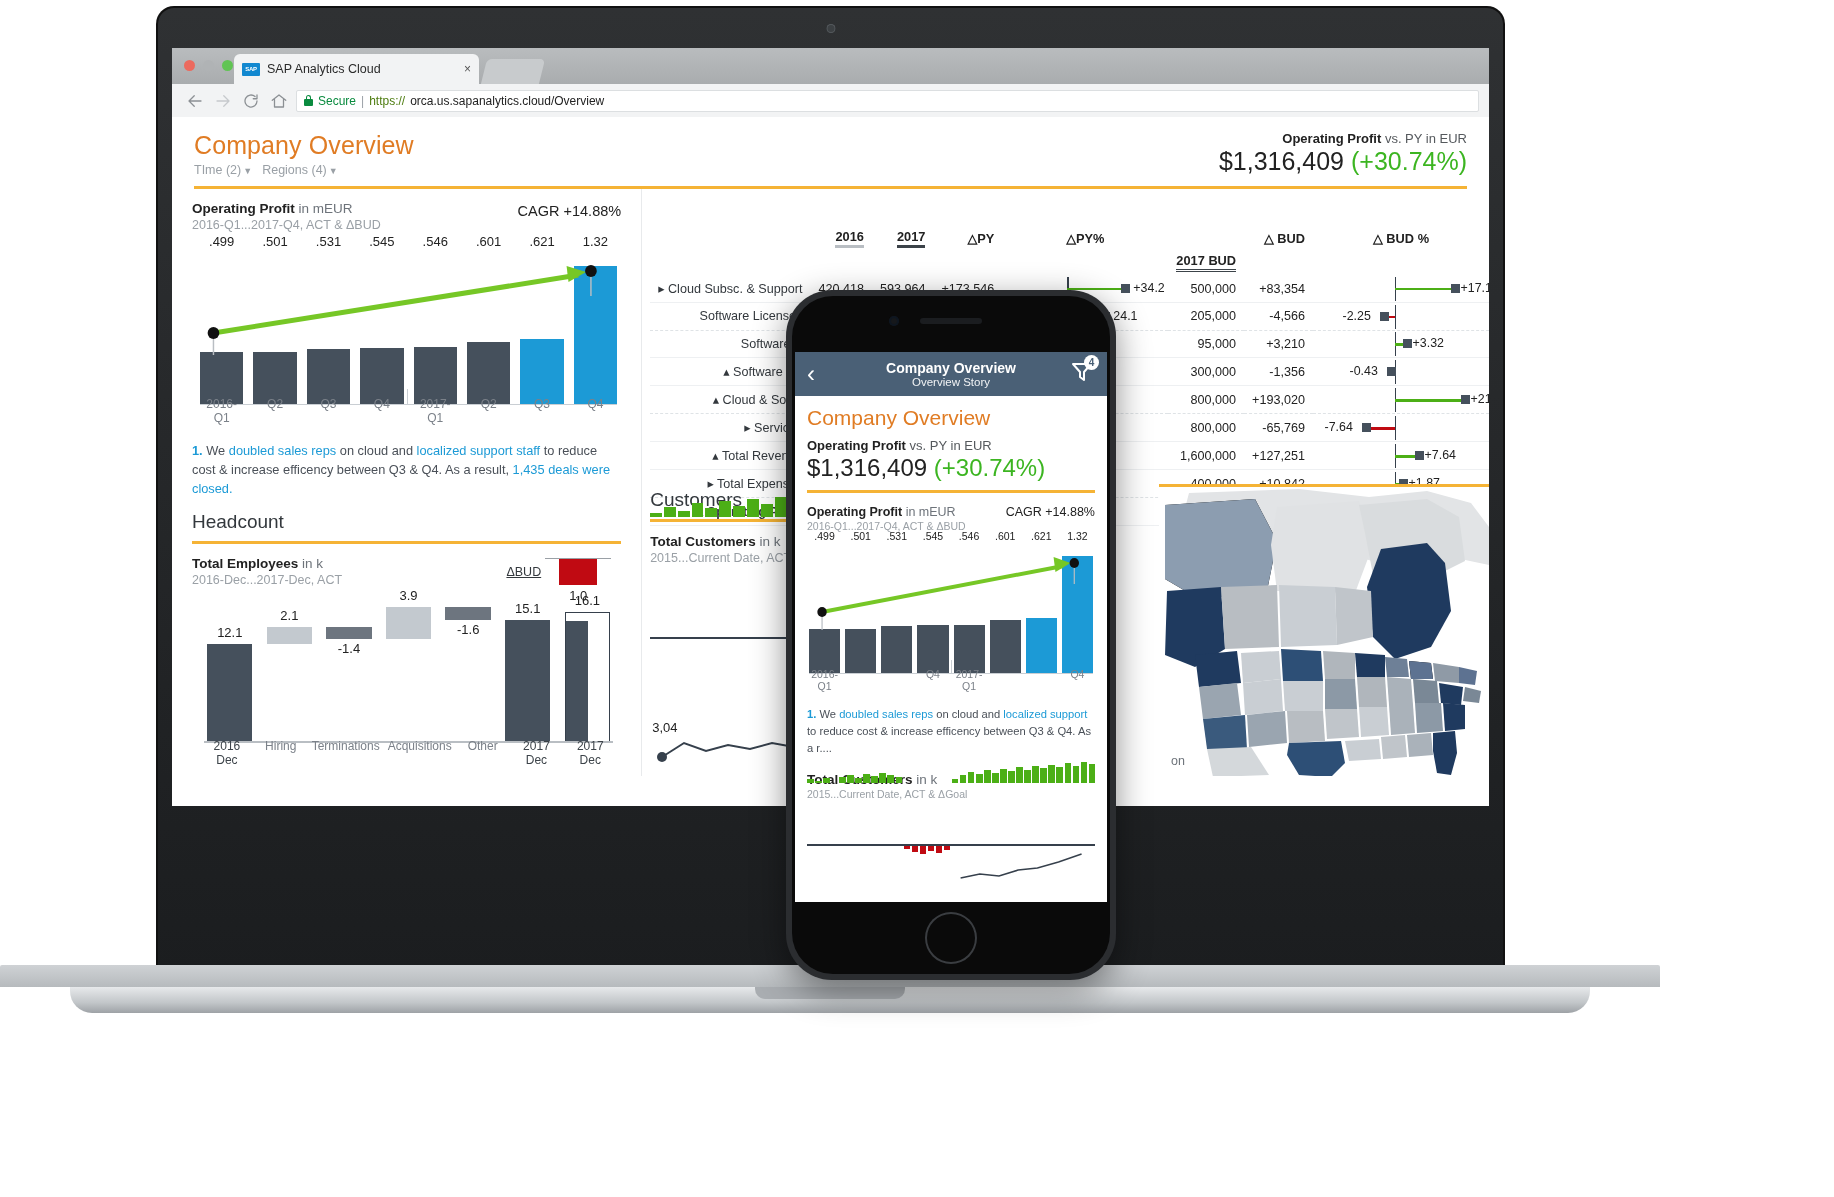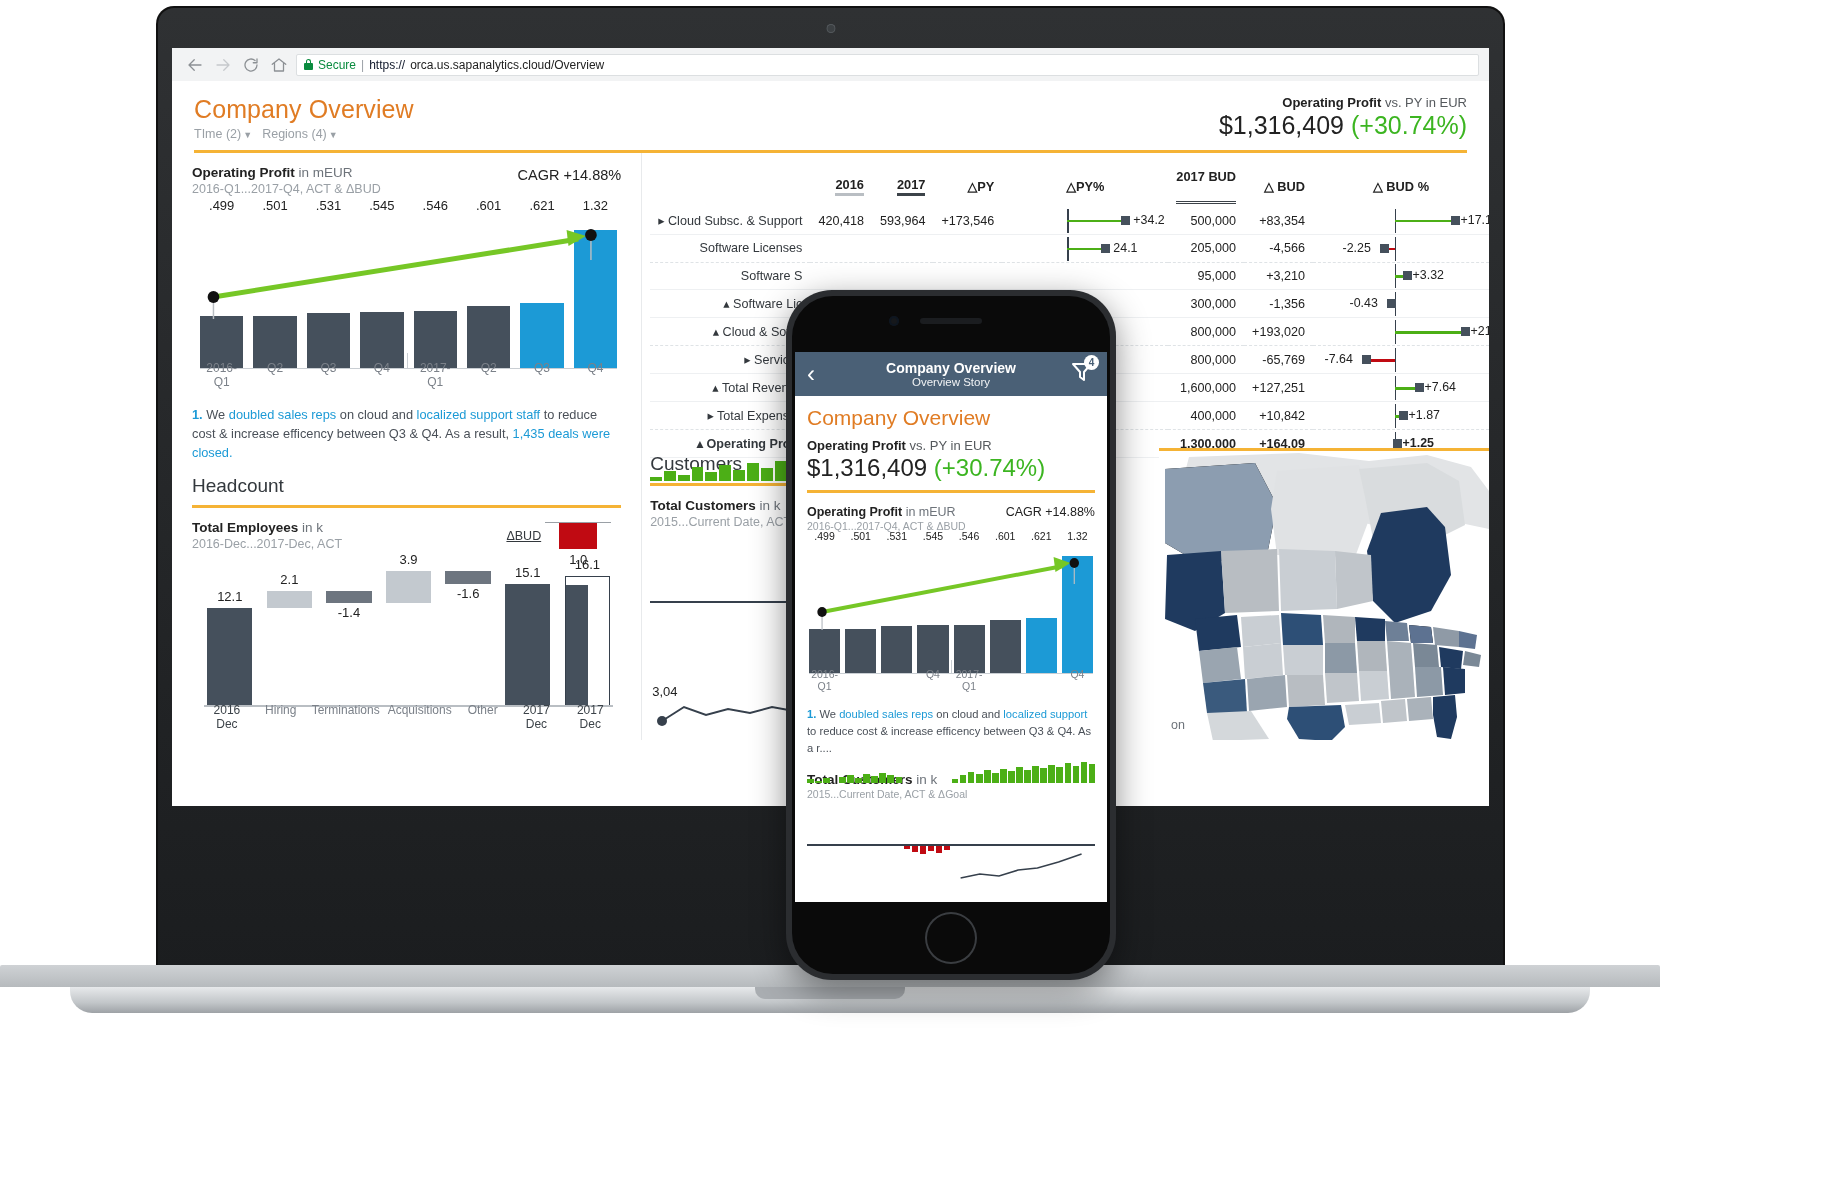--- a/index.html
+++ b/index.html
@@ -85,21 +85,21 @@
     display:flex; align-items:center; padding:0 7px; gap:5px; font-size:12px;
   }
   .lock { width:9px; height:11px; position:relative; display:inline-block; }
   .lock-body { position:absolute; bottom:0; left:0; width:9px; height:7px; background:#0a8b3f; border-radius:1px; }
   .lock-shackle {
     position:absolute; top:0; left:2px; width:5px; height:5px;
     border:1.6px solid #0a8b3f; border-bottom:none; border-radius:3px 3px 0 0;
   }
   .url-secure { color:#0a8b3f; }
   .url-sep { color:#9aa0a6; }
-  .url-scheme { color:#0f172a; }
+  .url-scheme { color:#4d7c0f; }
   .url-rest { color:#222; }
 
   
   .app-nav {
     height:37px; background:#f4f7fb; border-bottom:1px solid #dfe4ea;
     display:flex; align-items:stretch; padding-left:22px; gap:0;
   }
   .nav-item {
     display:flex; align-items:center; padding:0 18px; font-size:13.5px;
     color:#3b4a5a; cursor:pointer; position:relative;
@@ -207,21 +207,21 @@
   .tbl th.lbl { text-align:left; }
   .tbl td { padding:6px 8px; text-align:right; color:#222; white-space:nowrap;
             border-bottom:1px solid #eef0f2; }
   .tbl td.lbl { text-align:right; color:#33383d; }
   .tbl tr.grp td.lbl, .tbl tr.grp td { font-weight:bold; }
   .tbl tr.dashed td { border-bottom:1px dashed #dfe3e6; }
   .pos { color:#3cb521; }
   .neg { color:#d0021b; }
   .ul-gray { border-bottom:3px solid #b9bec3; display:inline-block; padding-bottom:1px;}
   .ul-dark { border-bottom:3px solid #3c4349; display:inline-block; padding-bottom:1px;}
-  .ul-dbl { border-bottom:3px double #3c4349; display:inline-block; padding-bottom:17px;}
+  .ul-dbl { border-bottom:3px double #3c4349; display:inline-block; padding-bottom:1px;margin-top:48px;}
   .micro { position:relative; width:150px; height:14px; display:inline-block; vertical-align:middle; }
   .micro-axis { position:absolute; left:38%; top:-5px; width:1.5px; height:24px; background:#36404c; }
   .micro-bar { position:absolute; top:6px; height:2.5px; }
   .micro-bar.g { background:#4caf16; }
   .micro-bar.r { background:#c00a12; }
   .micro-sq { position:absolute; top:2px; width:9px; height:9px; background:#45505c; }
   .micro-val { position:absolute; top:-1px; font-size:12.4px; color:#222; }
 
   
   .map-panel { position:absolute; right:0; top:0; width:330px; height:100%; overflow:hidden; }
@@ -314,20 +314,35 @@
 <body>
 
 <div id="stage">
 
   <div class="laptop-body">
     <div class="laptop-bezel-inner"></div>
     <div class="laptop-cam"></div>
 
     <div class="laptop-screen">
 
+      <div class="browser-tabbar">
+        <div class="traffic">
+          <span class="tl red"></span>
+          <span class="tl yellow"></span>
+          <span class="tl green"></span>
+        </div>
+        <div class="tab">
+          <span class="tab-favicon">
+              <span>SAP</span>
+            </span>
+          <span class="tab-title">SAP Analytics Cloud</span>
+          <span class="tab-close">×</span>
+        </div>
+        <div class="tab-ghost"></div>
+      </div>
 
       <div class="browser-urlbar">
         <div class="nav-btns">
           <svg class="nav-ic" viewBox="0 0 24 24">
               <path d="M20 12H5M11 5l-7 7 7 7" fill="none" stroke="#8c9094" stroke-width="1.7" stroke-linecap="round" stroke-linejoin="round"></path>
             </svg>
           <svg class="nav-ic" viewBox="0 0 24 24">
               <path d="M4 12h15M13 5l7 7-7 7" fill="none" stroke="#c6c9cc" stroke-width="1.7" stroke-linecap="round" stroke-linejoin="round"></path>
             </svg>
           <svg class="nav-ic" viewBox="0 0 24 24">

